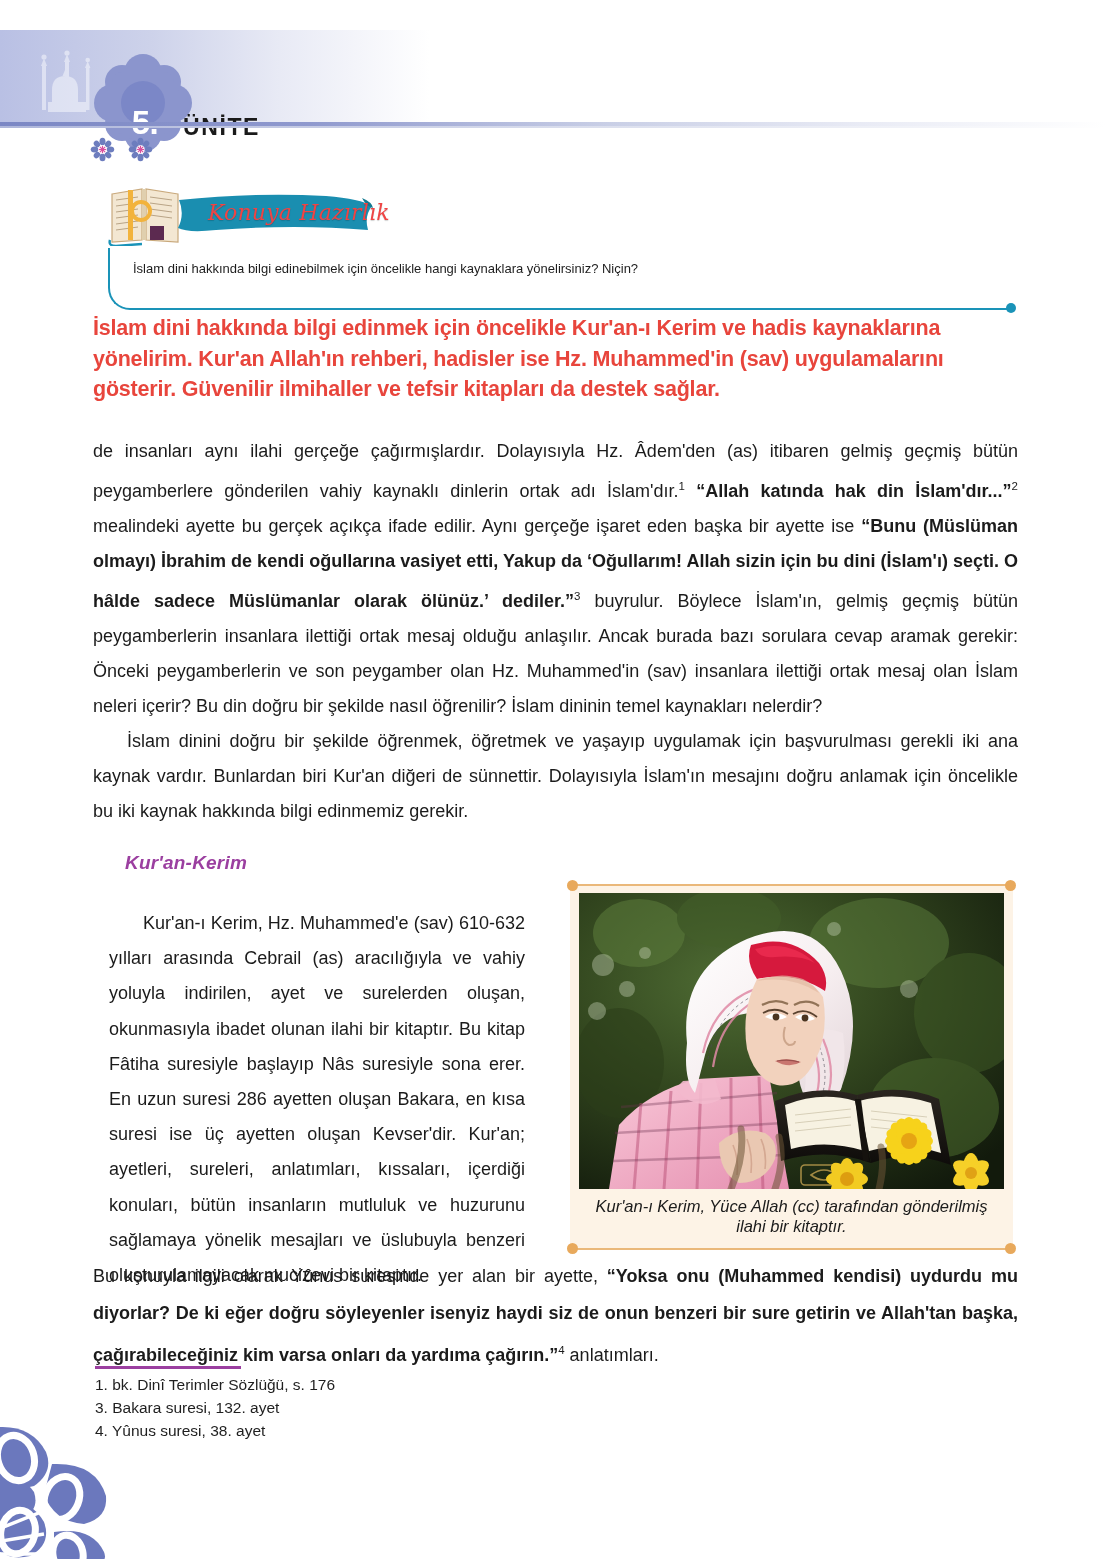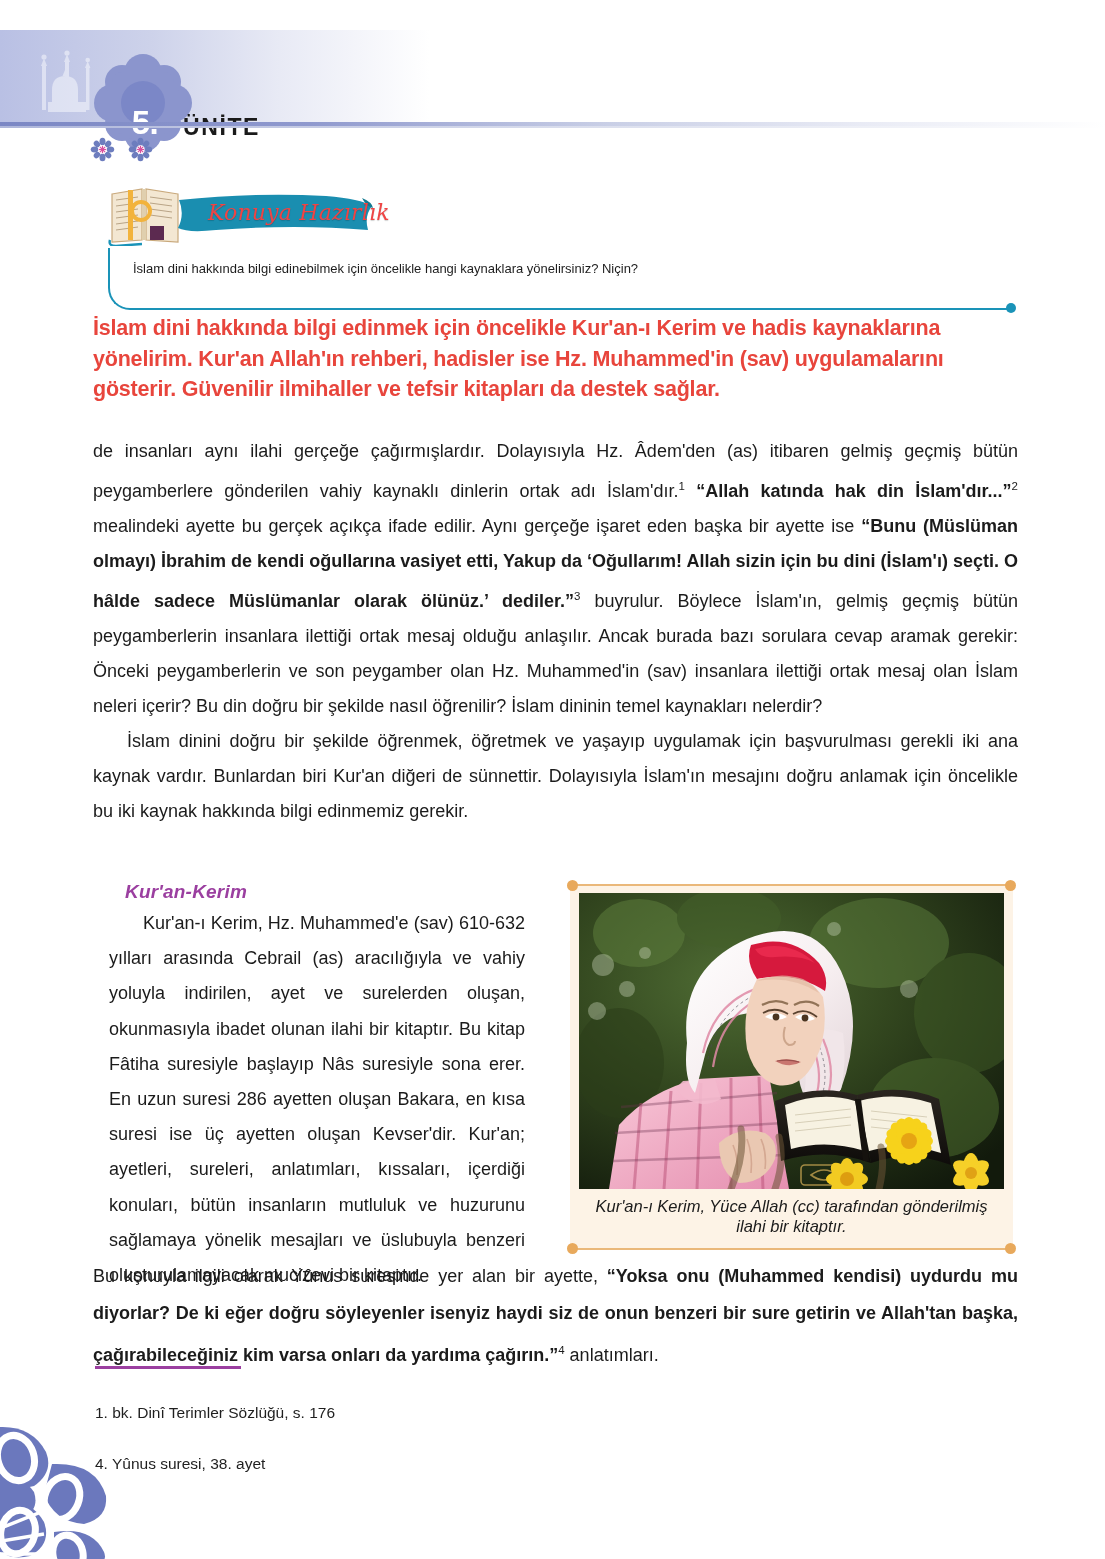--- a/index.html
+++ b/index.html
@@ -199,21 +199,20 @@
   
   .subheading {
     position: absolute;
     left: 125px;
     top: 852px;
     font-size: 19px;
     font-weight: bold;
     font-style: italic;
     color: #9b3fa0;
     letter-spacing: 0.2px;
-    margin-top: 29px;
   }
 
   
   .col-left {
     position: absolute;
     left: 93px;
     top: 890px;
     width: 448px;
   }
   .col-left p {
@@ -297,21 +296,20 @@
   .footnotes {
     position: absolute;
     left: 95px;
     top: 1373px;
     width: 500px;
   }
   .footnotes div {
     font-size: 15.5px;
     line-height: 23px;
     color: #1f1f1f;
-    margin-top: 28px;
   }
 
   
   .page-number {
     position: absolute;
     left: 0;
     top: 1566px;
     width: 1105px;
     text-align: center;
     font-size: 16px;
@@ -637,20 +635,21 @@
     </div>
 
     <div class="fig-caption">Kur'an-ı Kerim, Yüce Allah (cc) tarafından gönderilmiş ilahi bir kitaptır.</div>
   </div>
 
   <div class="bottom-para"><span>Bu konuyla ilgili olarak Yûnus suresinde yer alan bir ayette, </span><b>“Yoksa onu (Muhammed kendisi) uydurdu mu diyorlar? De ki eğer doğru söyleyenler isenyiz haydi siz de onun benzeri bir sure getirin ve Allah'tan başka, çağırabileceğiniz kim varsa onları da yardıma çağırın.”</b><sup>4</sup><span> anlatımları.</span></div>
 
   <div class="footnote-rule"></div>
   <div class="footnotes">
     <div>1. bk. Dinî Terimler Sözlüğü, s. 176</div>
+    <div>3. Bakara suresi, 132. ayet</div>
     <div>4. Yûnus suresi, 38. ayet</div>
   </div>
 
   <div class="page-number">112</div>
 
   <svg class="corner-ornament" viewBox="0 0 150 145">
     <g fill="#6b78bd">
       <path d="M-10 14 Q30 8 46 38 Q54 58 34 72 Q8 80 -10 58 Z"></path>
       <path d="M52 50 Q96 48 106 82 Q108 104 84 110 Q54 108 44 80 Z"></path>
       <path d="M-10 86 Q28 80 44 108 Q52 130 30 142 Q4 148 -10 128 Z"></path>

